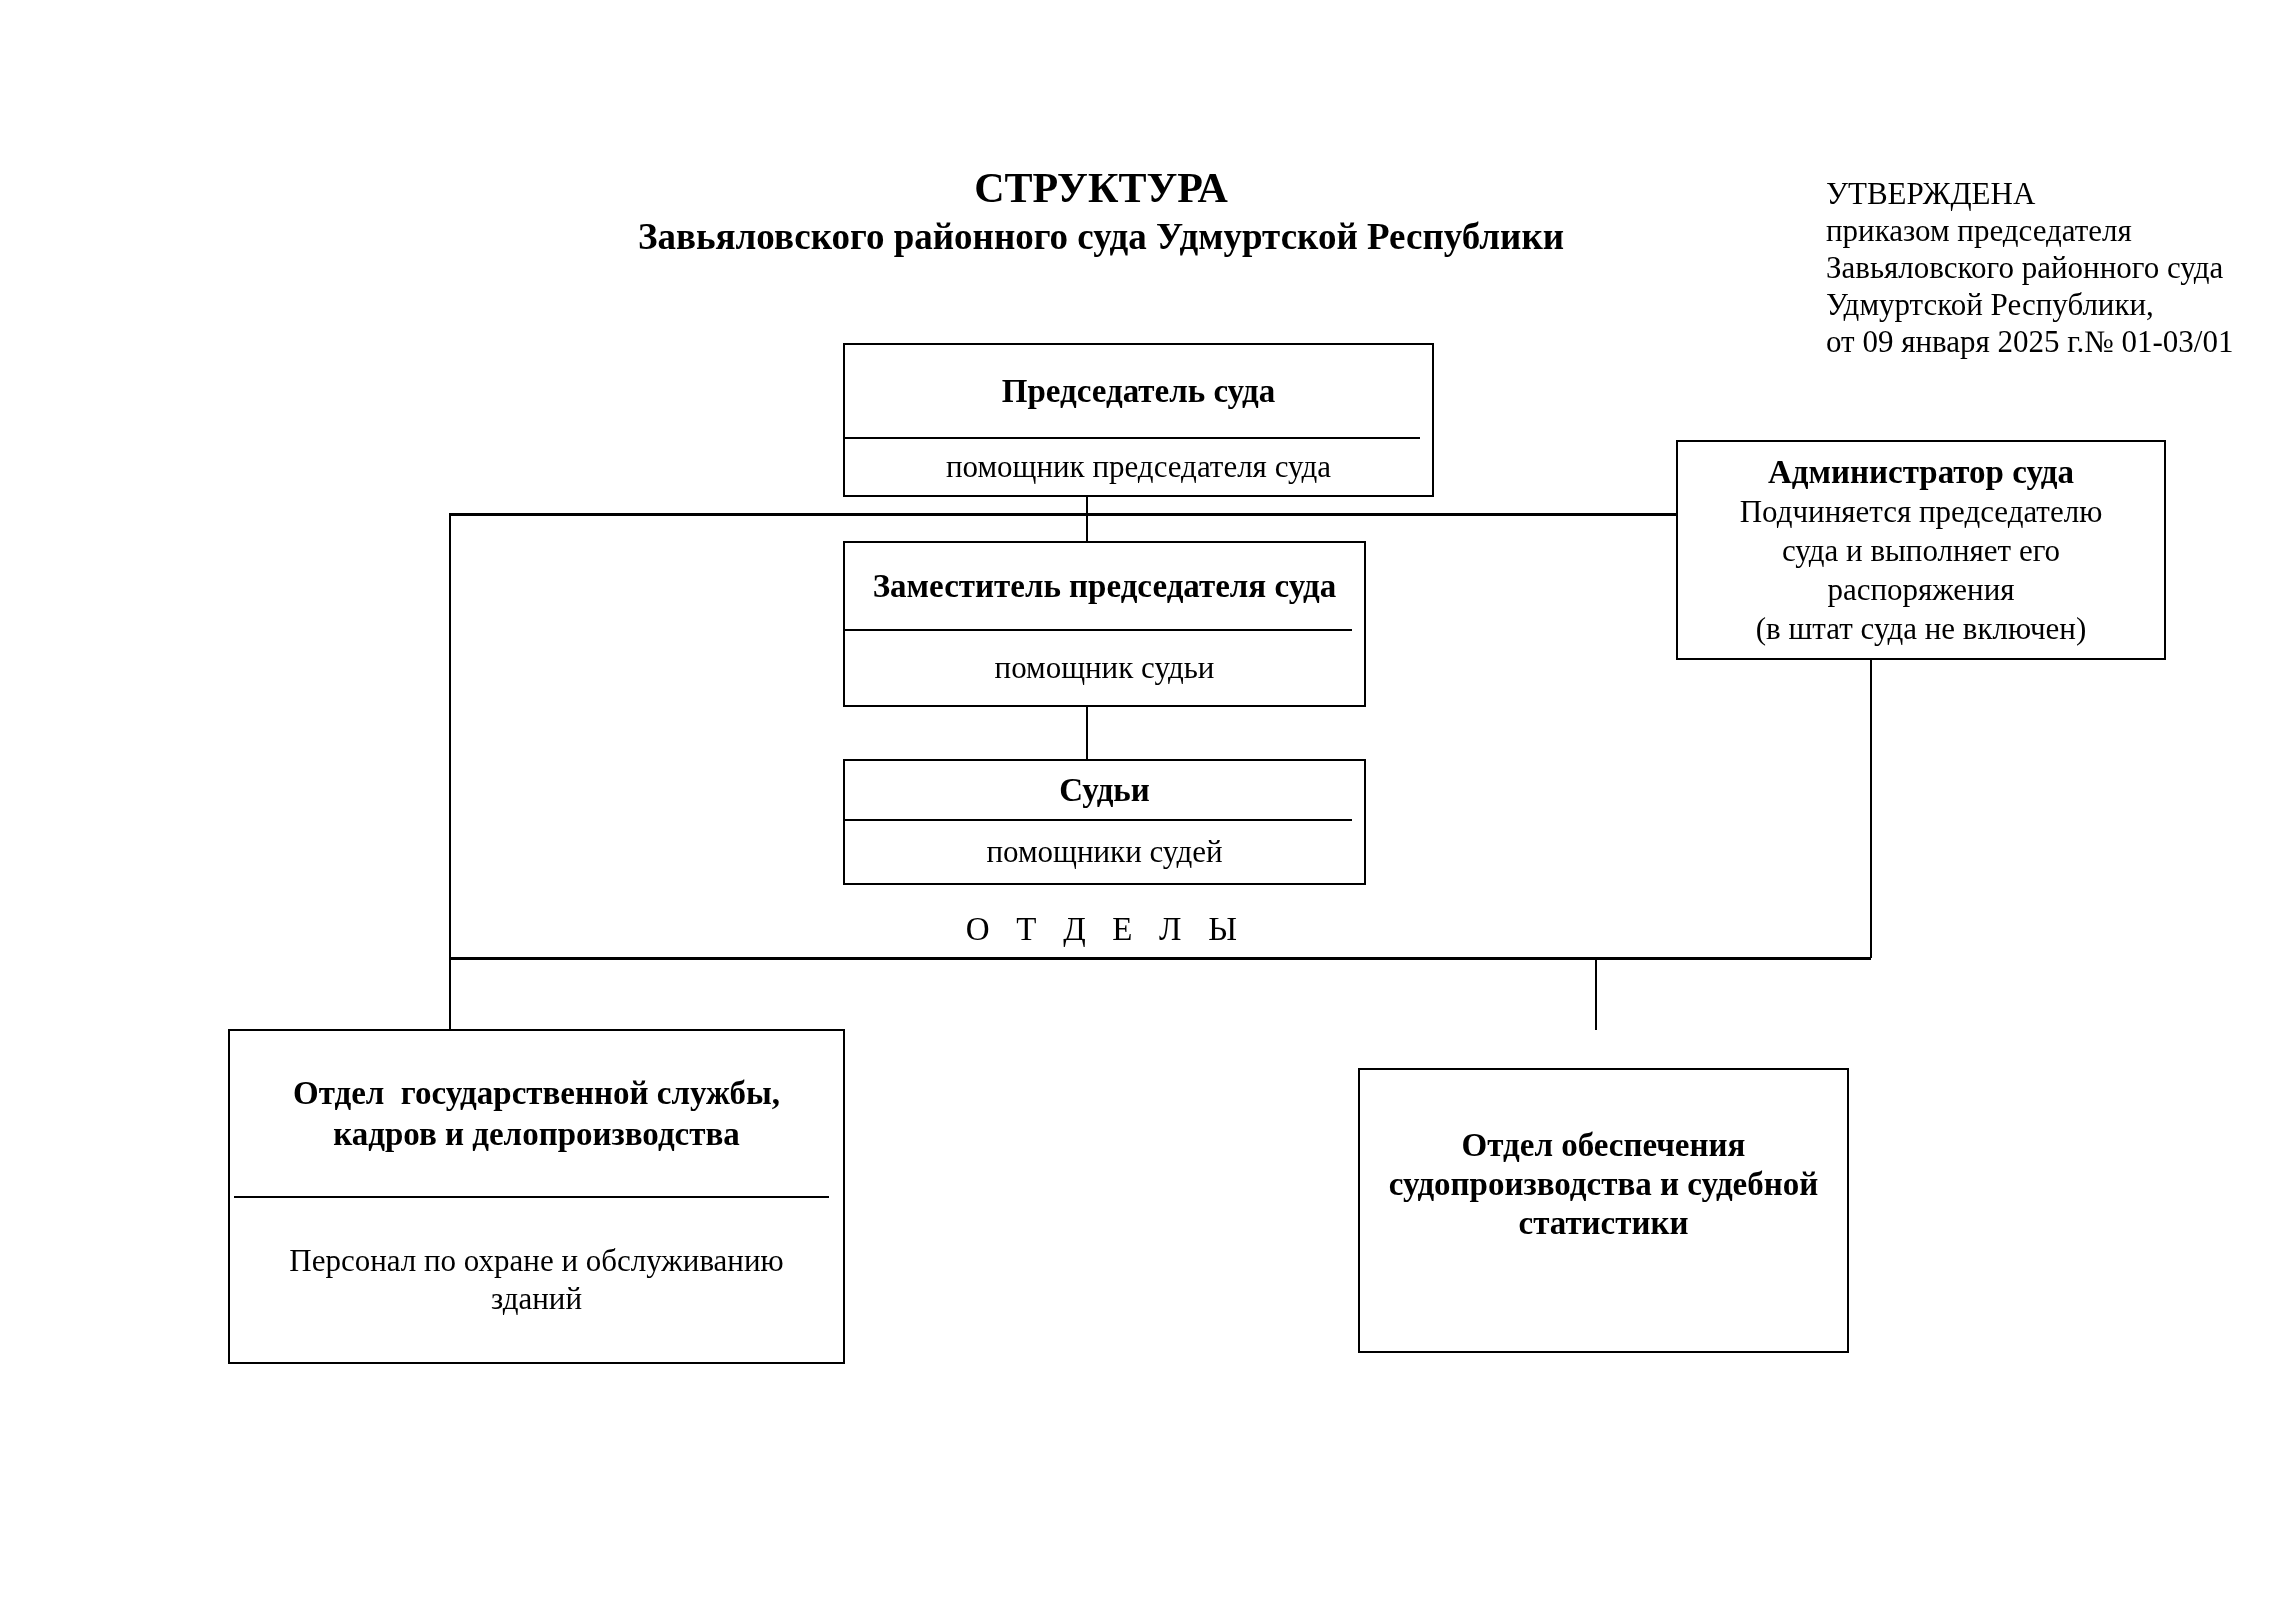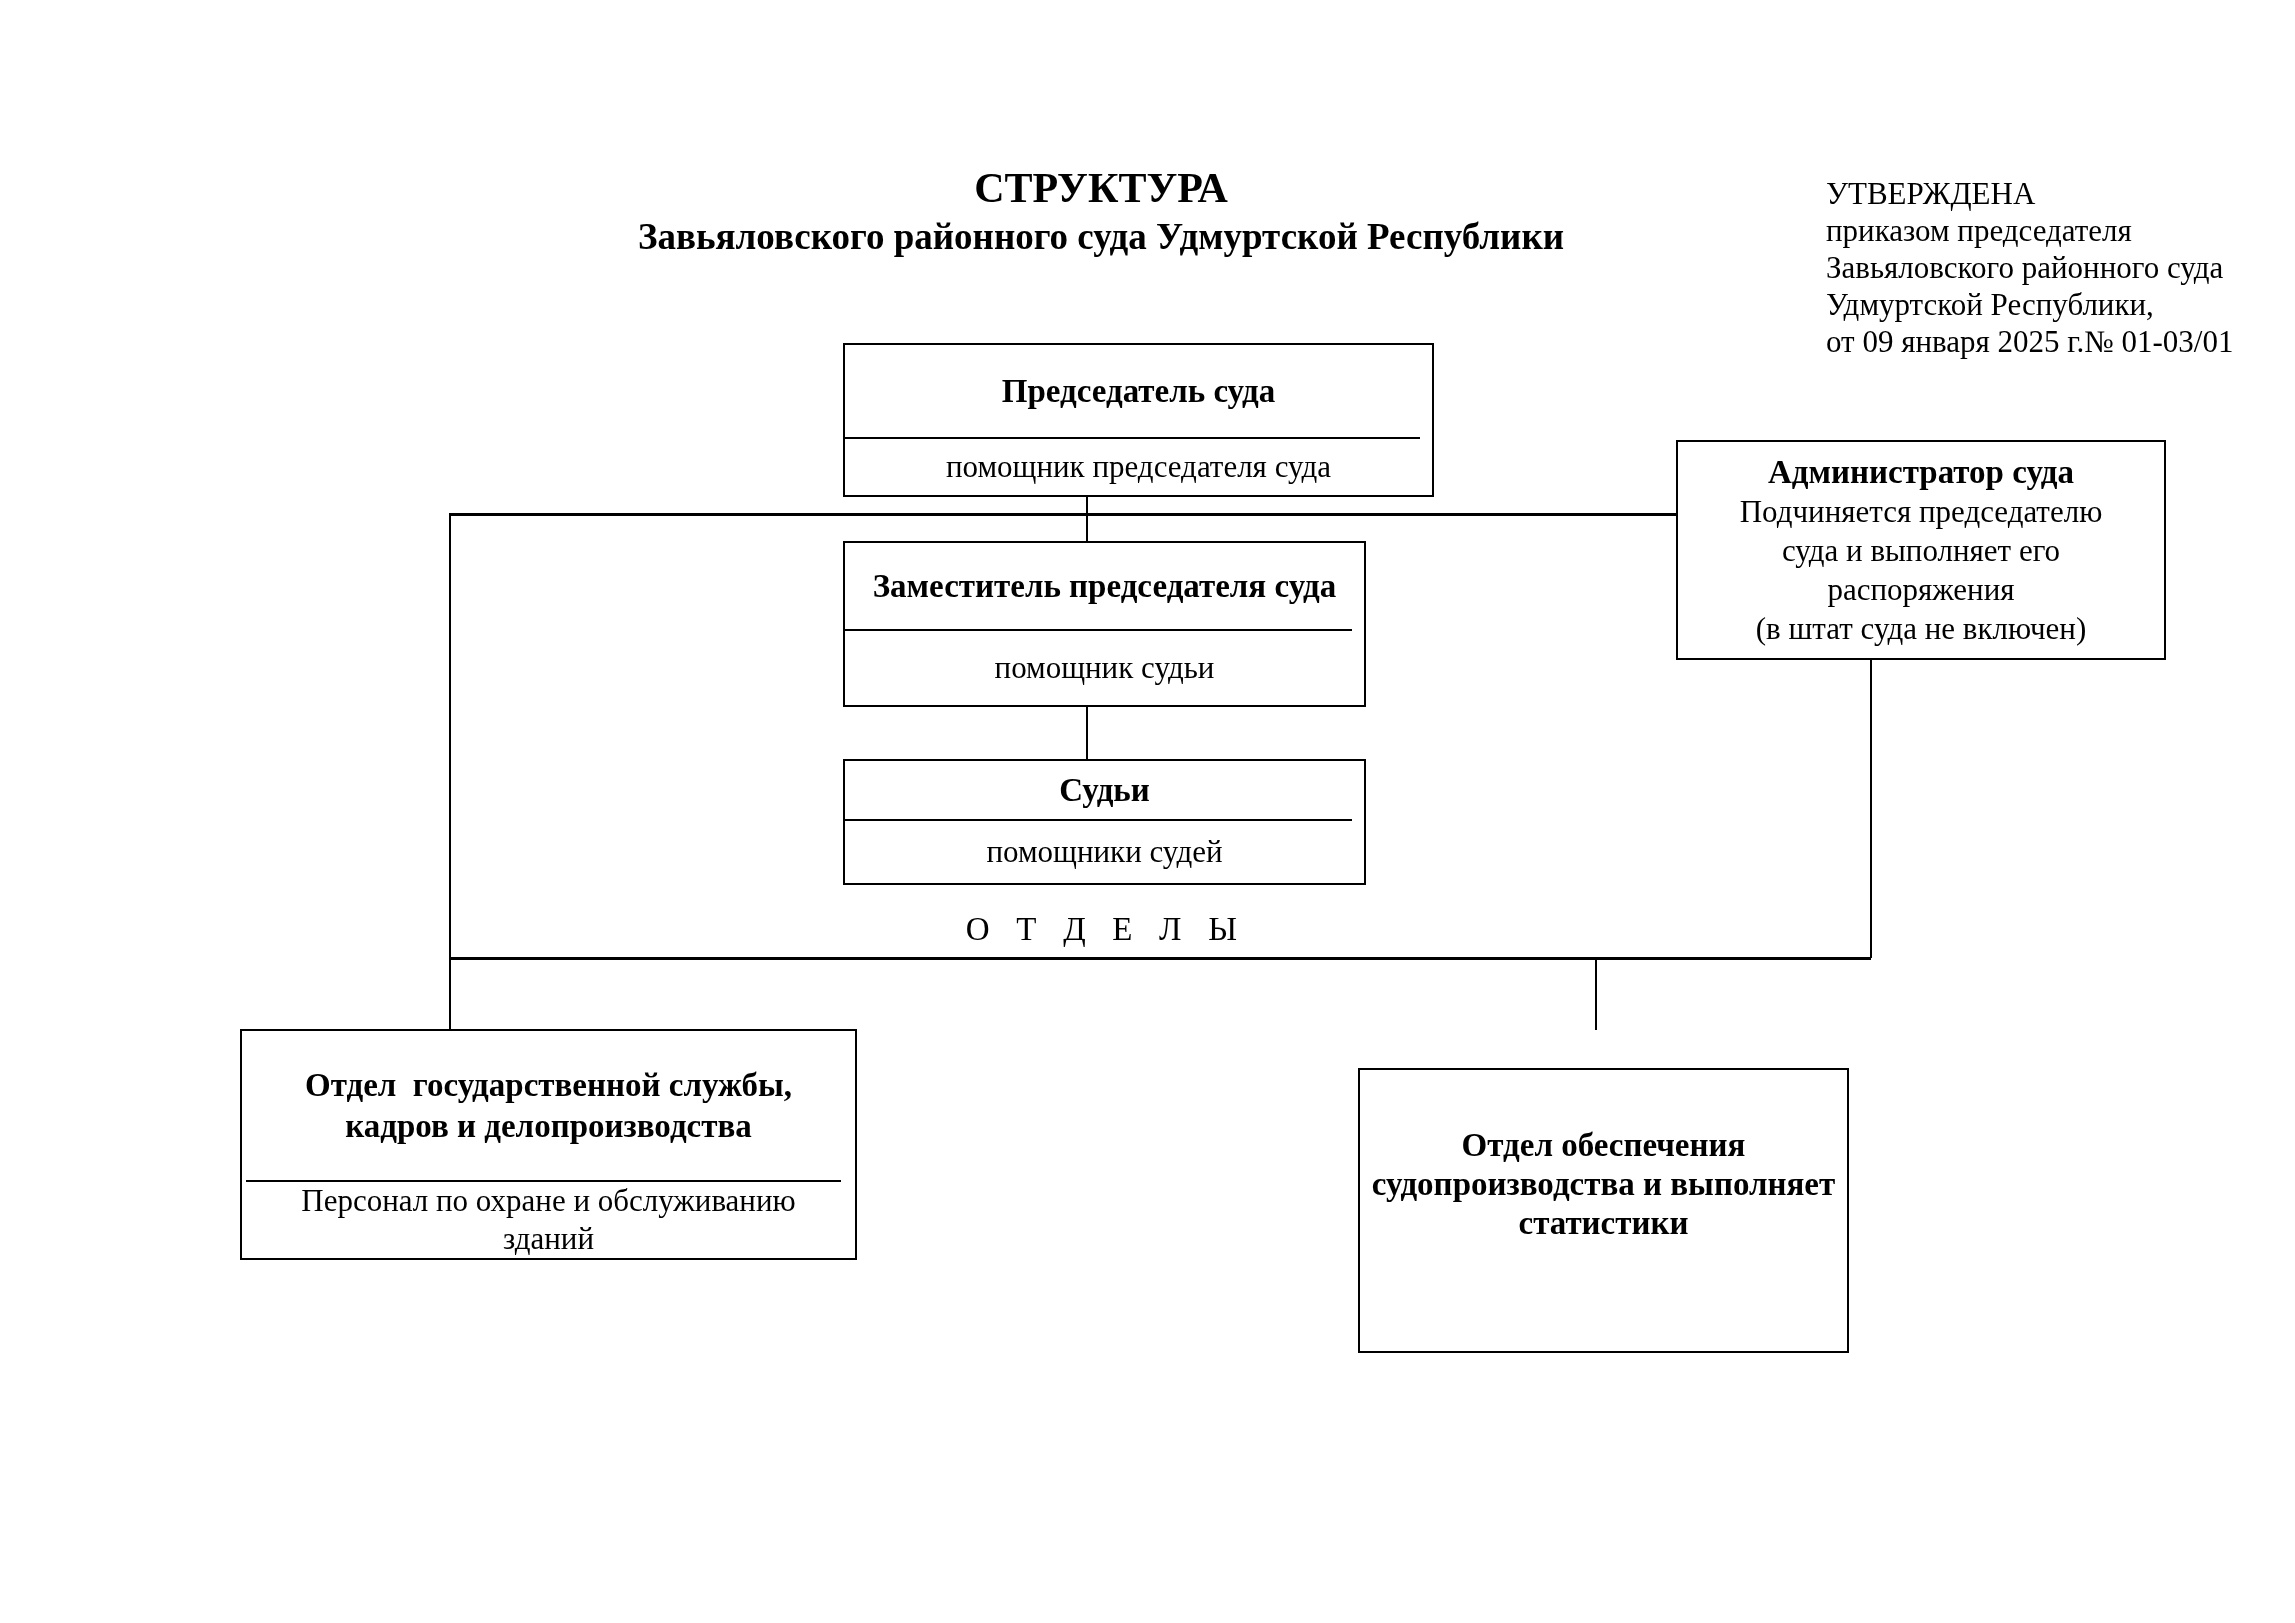--- a/index.html
+++ b/index.html
@@ -67,21 +67,21 @@
   .box-judges .sect-top { height: 58px; }
 
   .box-admin {
     left: 1676px; top: 440px; width: 490px; height: 220px;
     border: 2.6px solid #000000; background: #ffffff; box-sizing: border-box;
     display: flex; flex-direction: column; justify-content: center;
     font-size: 31px; line-height: 39px; text-align: center;
   }
   .box-admin .admin-title { font-weight: bold; font-size: 33px; }
 
-  .box-dept-personnel { left: 228px; top: 1029px; width: 617px; height: 231px; margin-left: 12px; }
+  .box-dept-personnel { left: 228px; top: 1029px; width: 617px; height: 335px; }
   .box-dept-personnel .sect-top { height: 165px; }
   .box-dept-personnel .divider { margin-left: 3.9px; margin-right: 14.4px; }
 
   .box-dept-proceedings {
     left: 1358px; top: 1068px; width: 491px; height: 285px;
     border: 2.6px solid #000000; background: #ffffff; box-sizing: border-box;
     padding-top: 56px;
     display: flex; flex-direction: column; align-items: center;
     font-size: 33px; font-weight: bold; line-height: 39px; text-align: center;
   }
@@ -168,21 +168,21 @@
     </div>
     <div class="divider"></div>
     <div class="sect-bottom">
       <div class="t-reg pre">Персонал по охране и обслуживанию</div>
       <div class="t-reg pre">зданий</div>
     </div>
   </div>
 
   <div class="abs box-dept-proceedings">
     <div class="pre">Отдел обеспечения</div>
-    <div class="pre">судопроизводства и выполняет</div>
+    <div class="pre">судопроизводства и судебной</div>
     <div class="pre">статистики</div>
   </div>
 
   <div class="abs hline conn-h1"></div>
   <div class="abs hline conn-h2"></div>
   <div class="abs vline conn-vA"></div>
   <div class="abs vline conn-vB"></div>
   <div class="abs vline conn-vC"></div>
   <div class="abs vline conn-vD"></div>
   <div class="abs vline conn-vE"></div>

